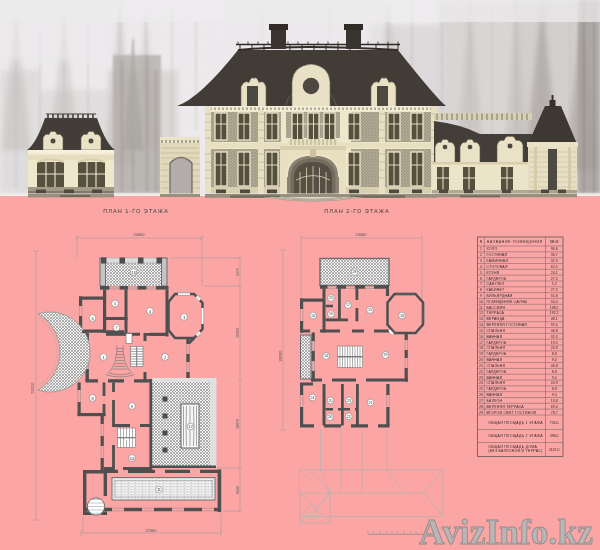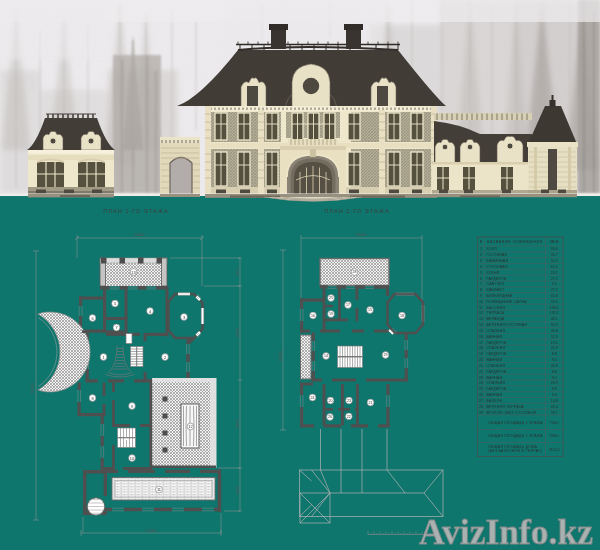--- a/index.html
+++ b/index.html
@@ -1,16 +1,16 @@
 <!DOCTYPE html>
 <html><head>
 <meta charset="utf-8">
 <style>
 html,body{margin:0;padding:0;background:#fff;}
-#page{width:600px;height:550px;position:relative;background:#0f766e;overflow:hidden;
+#page{width:600px;height:550px;position:relative;background:#fca5a5;overflow:hidden;
 font-family:"Liberation Sans", sans-serif;}
 svg{display:block;}
 </style>
 </head>
 <body>
 <div id="page">
 <svg width="600" height="550" viewBox="0 0 600 550">
 <defs>
 <pattern id="hatch" width="3" height="3" patternUnits="userSpaceOnUse">
   <rect width="3" height="3" fill="#f2f2f2"></rect>

